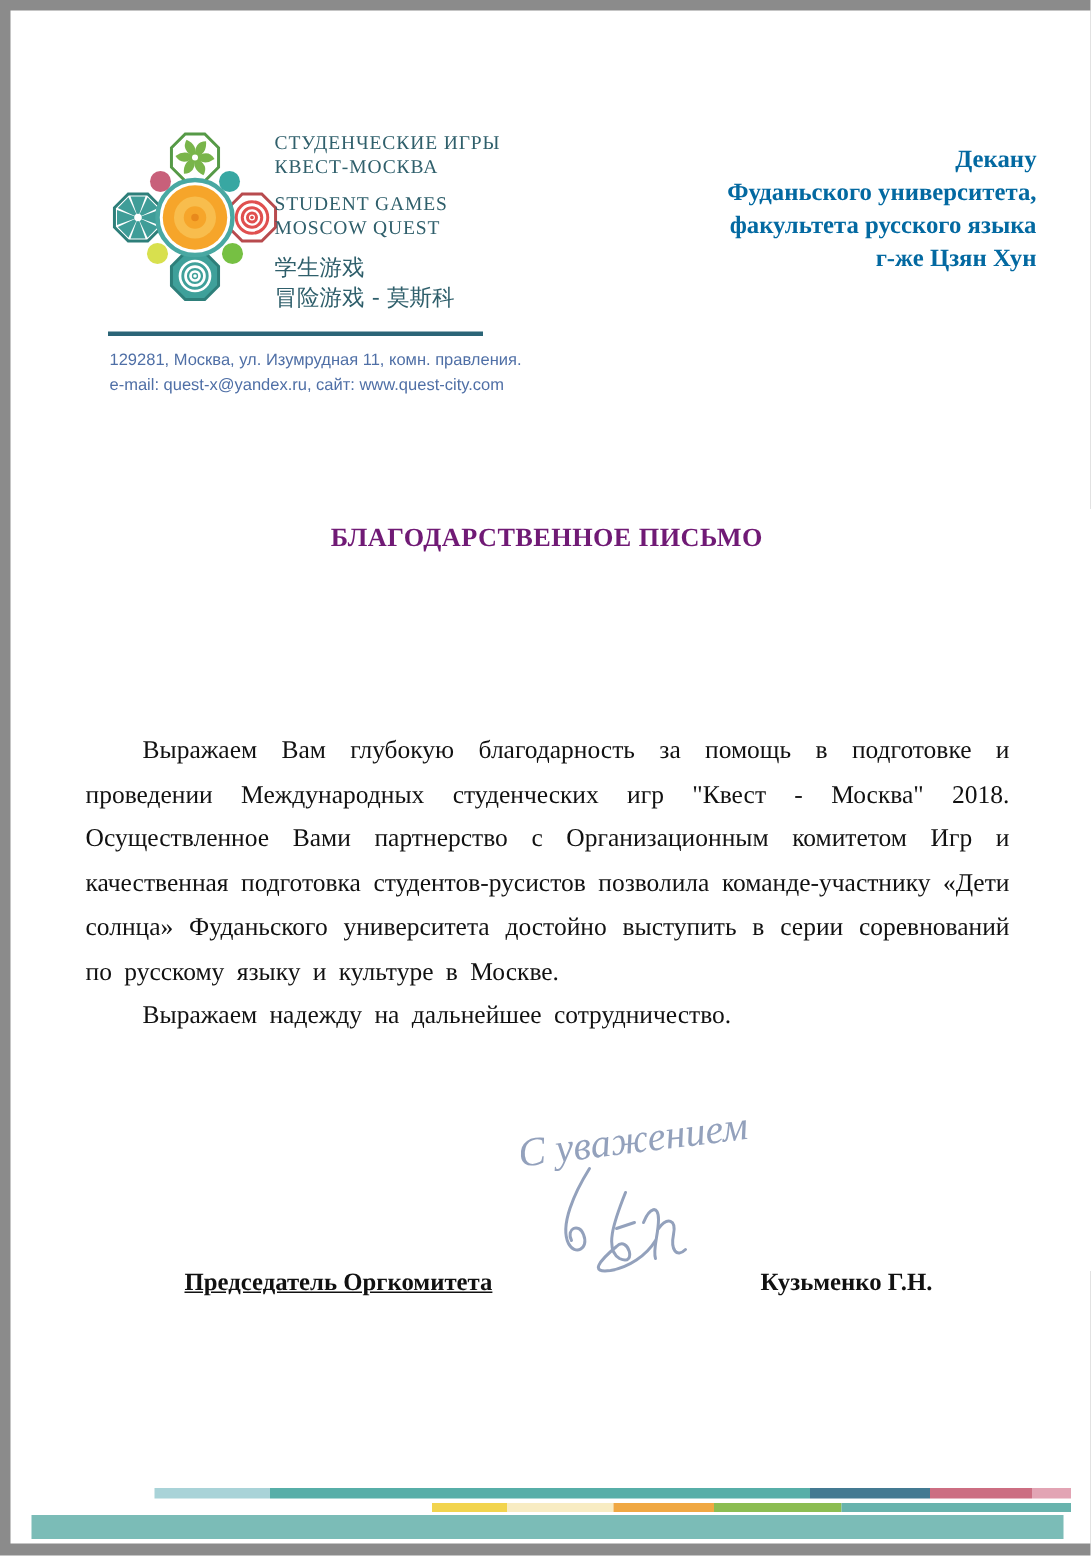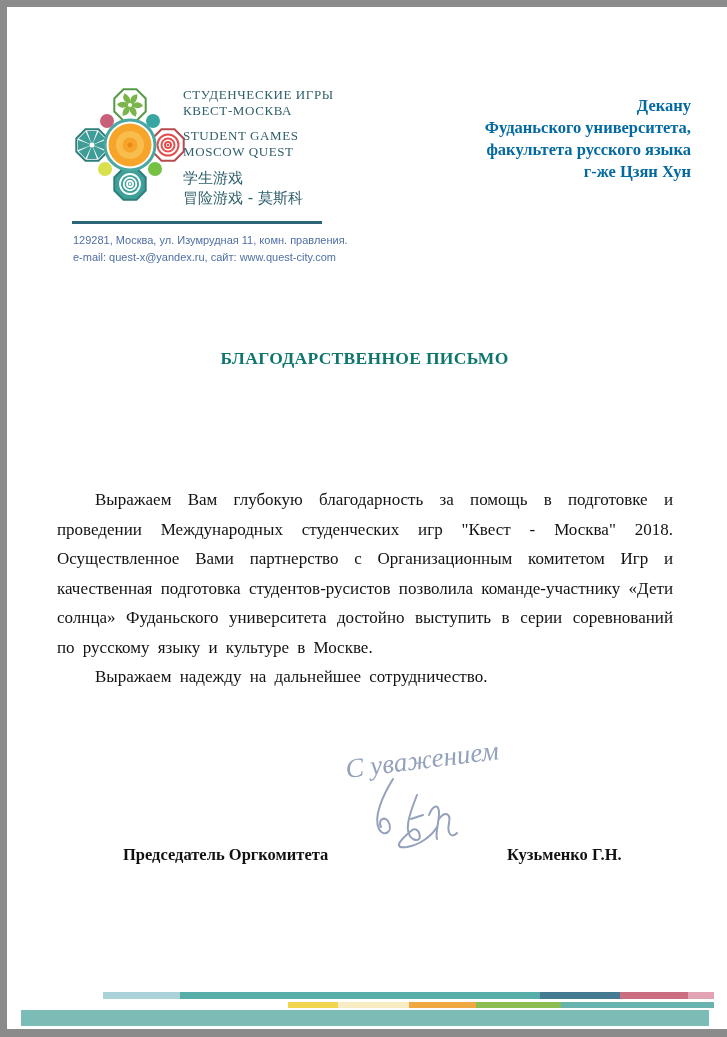--- a/index.html
+++ b/index.html
@@ -31,21 +31,21 @@
   }
   .recipient{
     position:absolute;right:47px;top:88px;
     text-align:right;font-weight:bold;
     font-size:16.5px;line-height:22px;color:#0369a1;
     width:420px;
   }
   
   .title{
     position:absolute;left:50px;width:615px;top:341px;
-    text-align:center;font-weight:bold;font-size:17.5px;color:#0f766e;
+    text-align:center;font-weight:bold;font-size:17.5px;color:#701a75;
     letter-spacing:0.3px;
   }
   .salutation{
     position:absolute;left:50px;width:615px;top:417px;
     text-align:center;font-weight:bold;font-size:17px;color:#111;
   }
   .body-text{
     position:absolute;left:50px;width:616px;top:478px;
     font-size:17px;line-height:29.5px;color:#111;
     text-align:justify;word-spacing:4px;
@@ -56,21 +56,21 @@
     position:absolute;left:338px;top:736px;width:180px;
     font-style:italic;font-size:27px;color:#93a1bc;
     transform:rotate(-7deg);
     font-family:"Liberation Serif",serif;
     white-space:nowrap;
   }
   .sig-flourish{position:absolute;left:352px;top:768px;width:130px;height:80px;}
   
   .signoff-position{
     position:absolute;left:116px;top:838px;
-    font-weight:bold;font-size:16.5px;color:#111;
+    font-weight:bold;font-size:16.5px;color:#111;text-decoration:underline;
   }
   .signoff-name{
     position:absolute;left:500px;top:838px;
     font-weight:bold;font-size:16.5px;color:#111;
   }
   
   .stripe{position:absolute;height:7px;}
   .stripe-row2{height:6px;}
   .footer-bar{position:absolute;left:14px;top:1003px;width:688px;height:16px;}
 </style>

